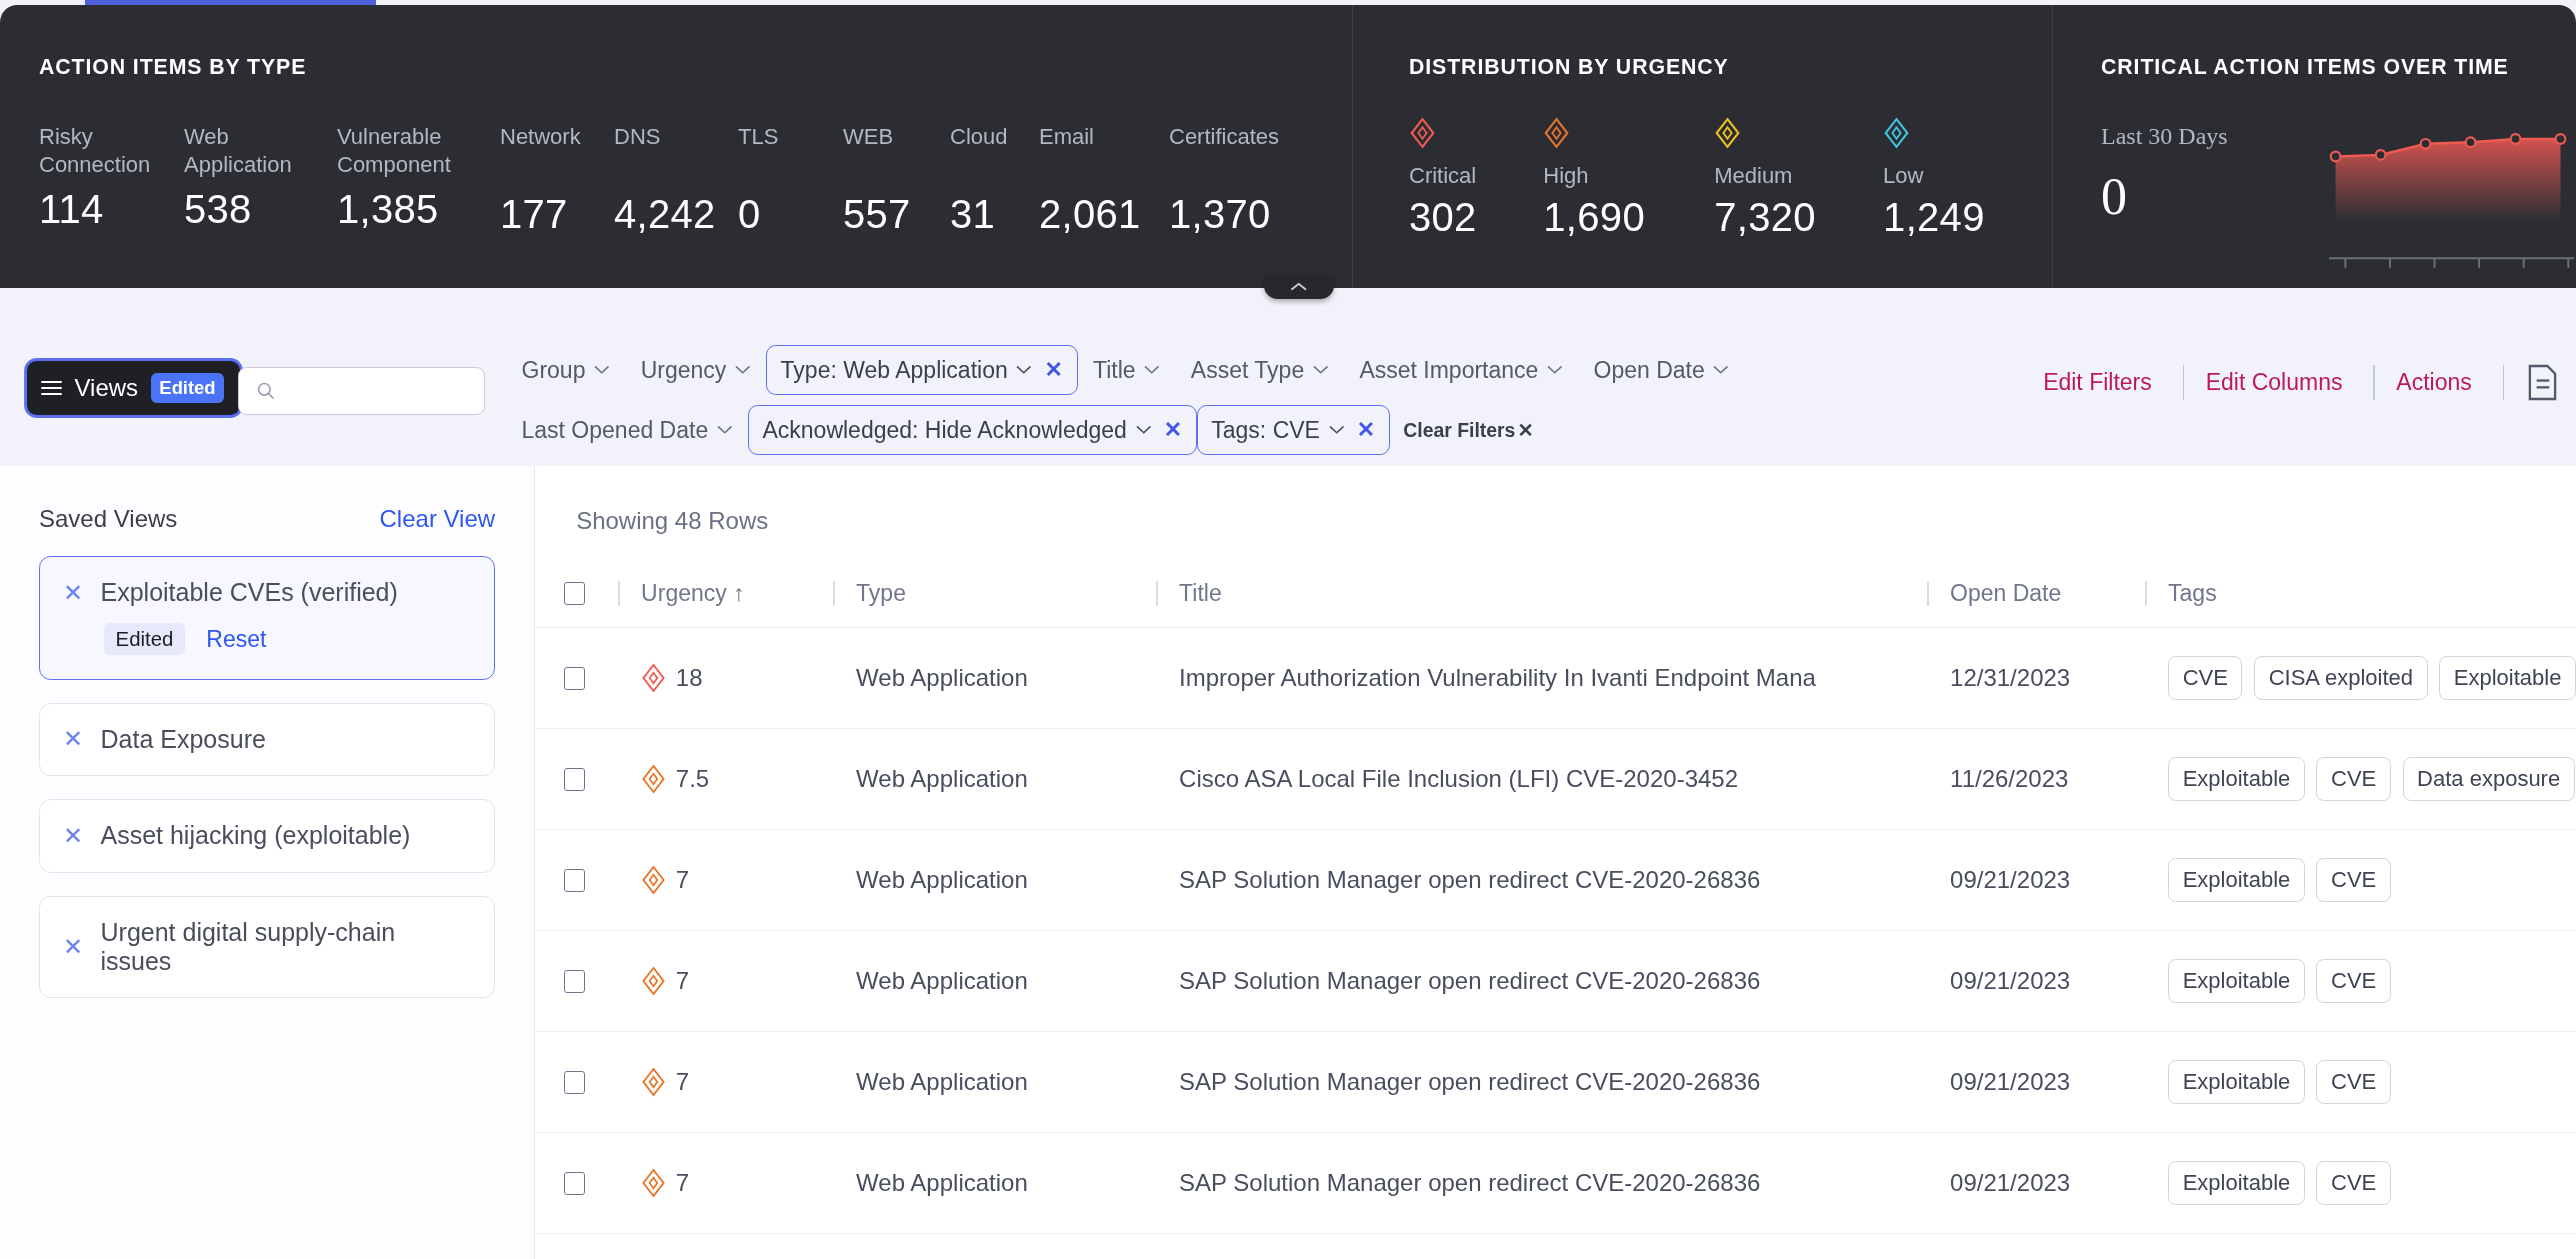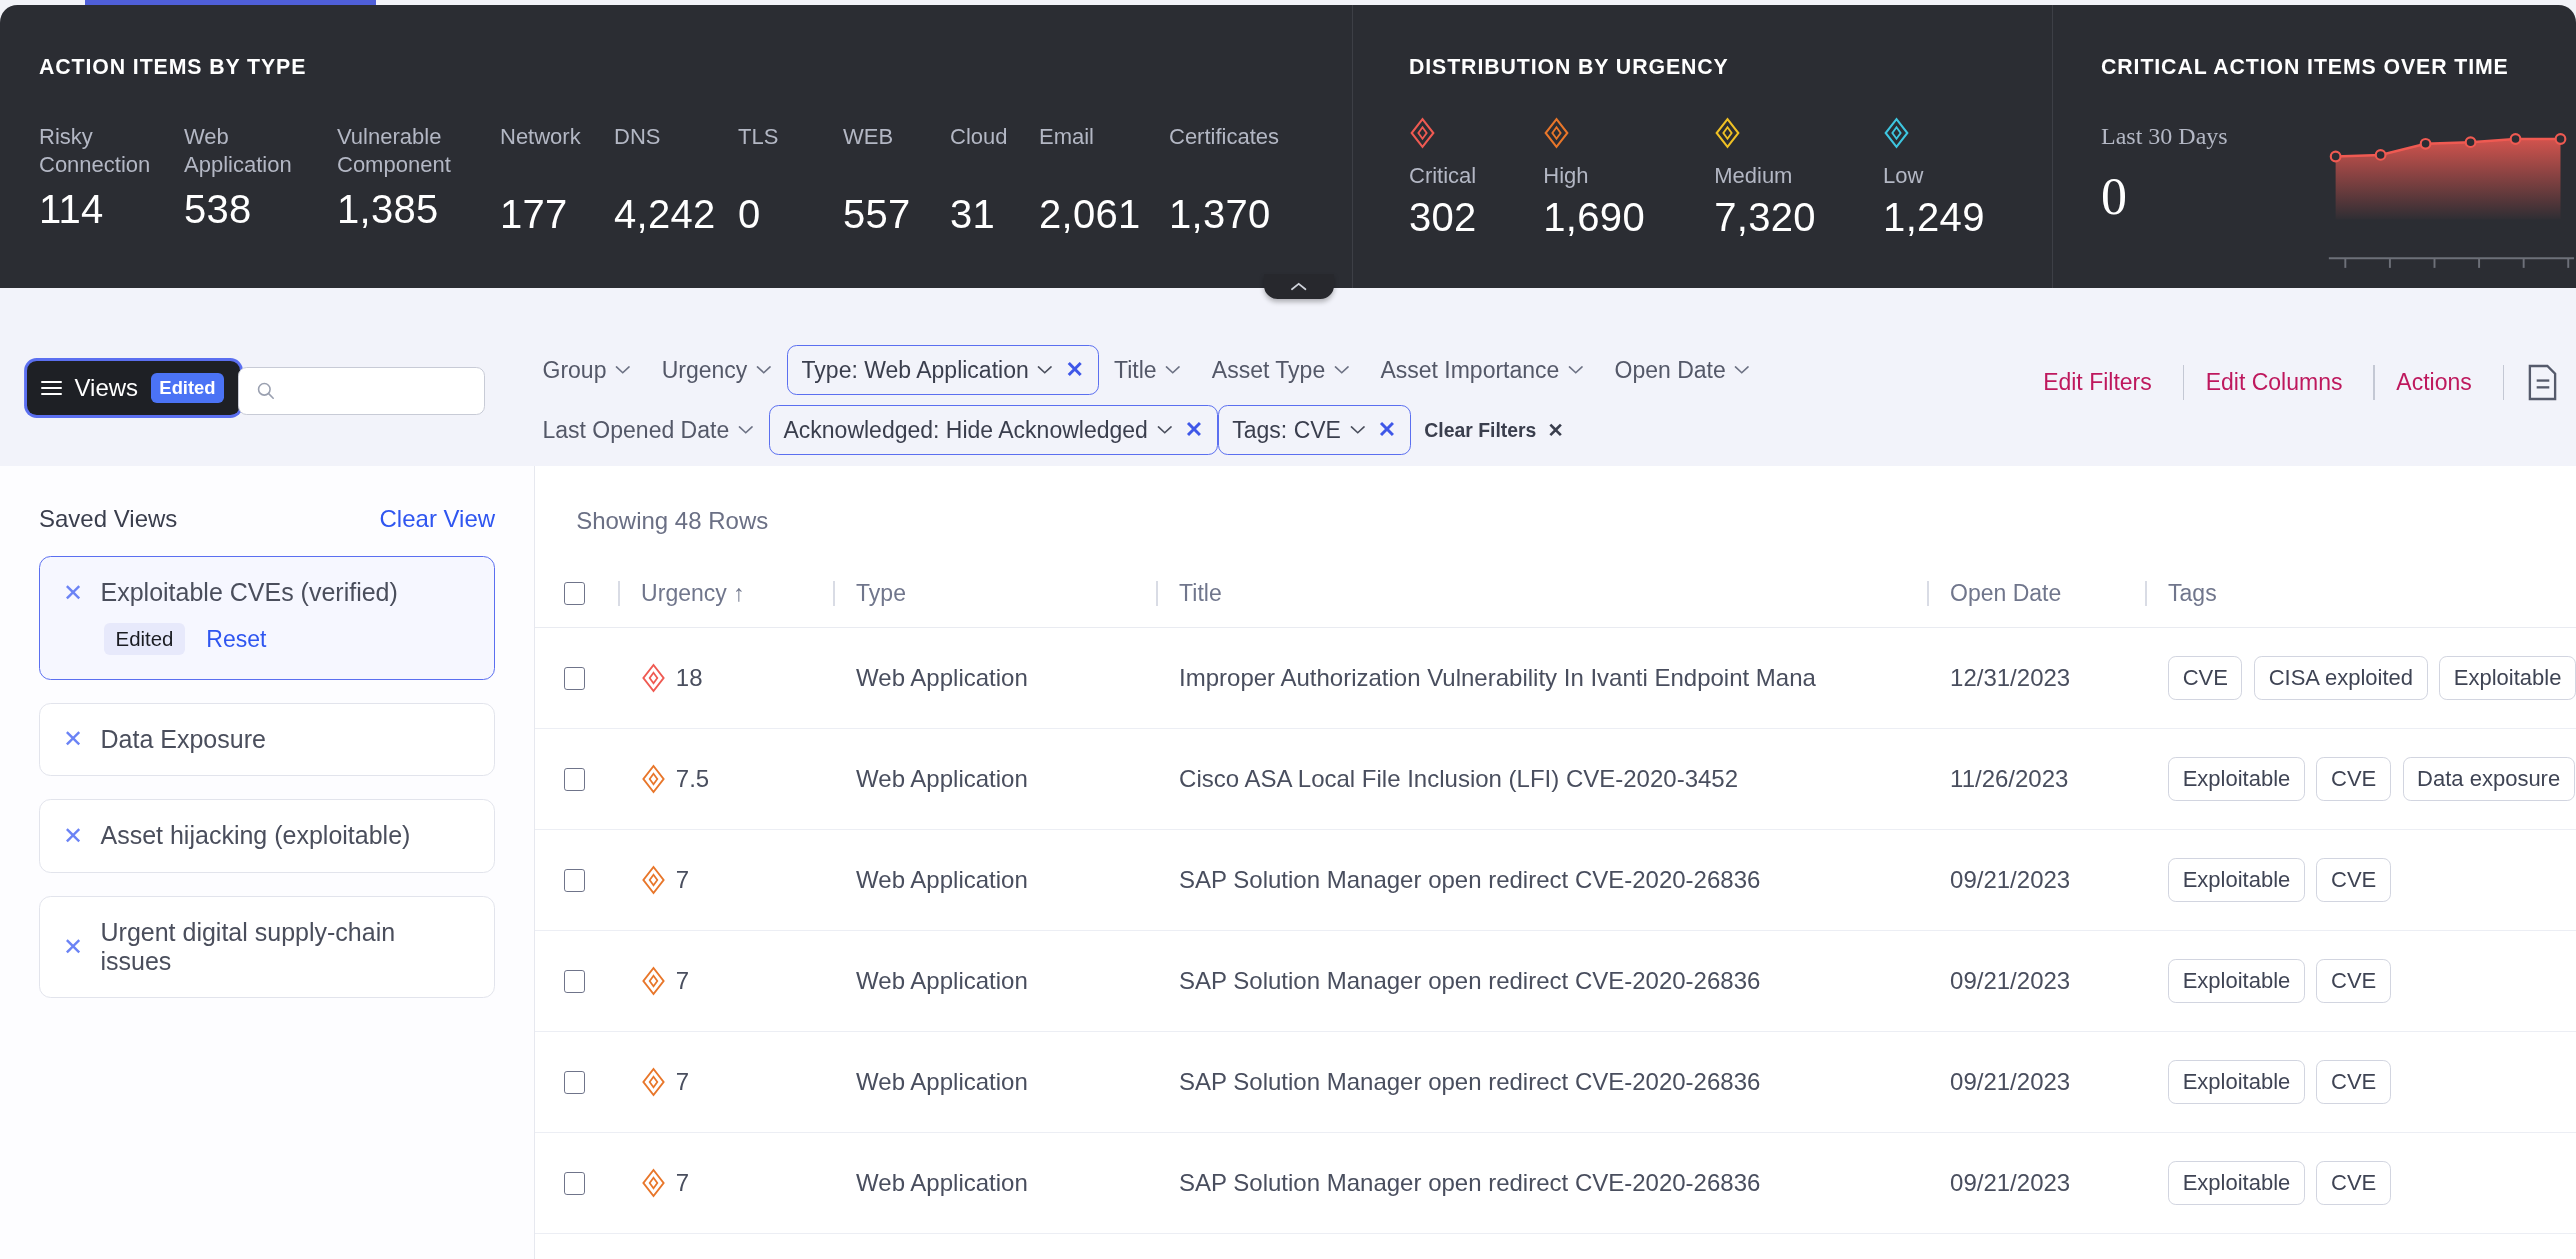--- a/index.html
+++ b/index.html
@@ -99,37 +99,37 @@
     background: #fff; border: 1.6px solid #c8cbd6; border-radius: 8.7px;
     display: flex; align-items: center; padding-left: 15.5px;
   }
   .search-box svg { width: 21.3px; height: 21.3px; }
   .search-box input {
     border: none; outline: none; background: transparent;
     font-size: 20.4px; font-family: inherit; color: #2c2f38;
     margin-left: 9.7px; width: 174px;
   }
 
-  .filters { position: absolute; left: 527px; top: 345px; width: 1415px; }
+  .filters { position: absolute; left: 506px; top: 345px; width: 1415px; }
   .filter-line { display: flex; align-items: center; gap: 0px; flex-wrap: nowrap; }
   .filter-line.l2 { margin-top: 9.7px; }
   .f-item {
     display: flex; align-items: center; gap: 8.7px;
     font-size: 23px; color: #545868;
     padding: 9.7px 15.5px; white-space: nowrap;
   }
   .f-item.active {
     border: 1.6px solid #5b6ff0;
     border-radius: 9.7px; color: #3a3e4d;
     padding: 10.7px 13.6px;
   }
   .f-item .caret { width: 15.5px; height: 9.7px; flex: none; }
   .f-x { color: #3f57e8; font-size: 22px; font-weight: 700; margin-left: 3.9px; }
   .clear-filters {
-    display: flex; align-items: flex-start; gap: 11px;
+    display: flex; align-items: flex-start; gap: 2px;
     font-size: 19.4px; font-weight: 700; color: #3a3e4d;
     margin-left: 13.6px; white-space: nowrap;
   }
 
   .tool-right {
     position: absolute; right: 0px; top: 363px;
     display: flex; align-items: center;
   }
   .tr-item {
     display: flex; align-items: center; gap: 9.7px;

